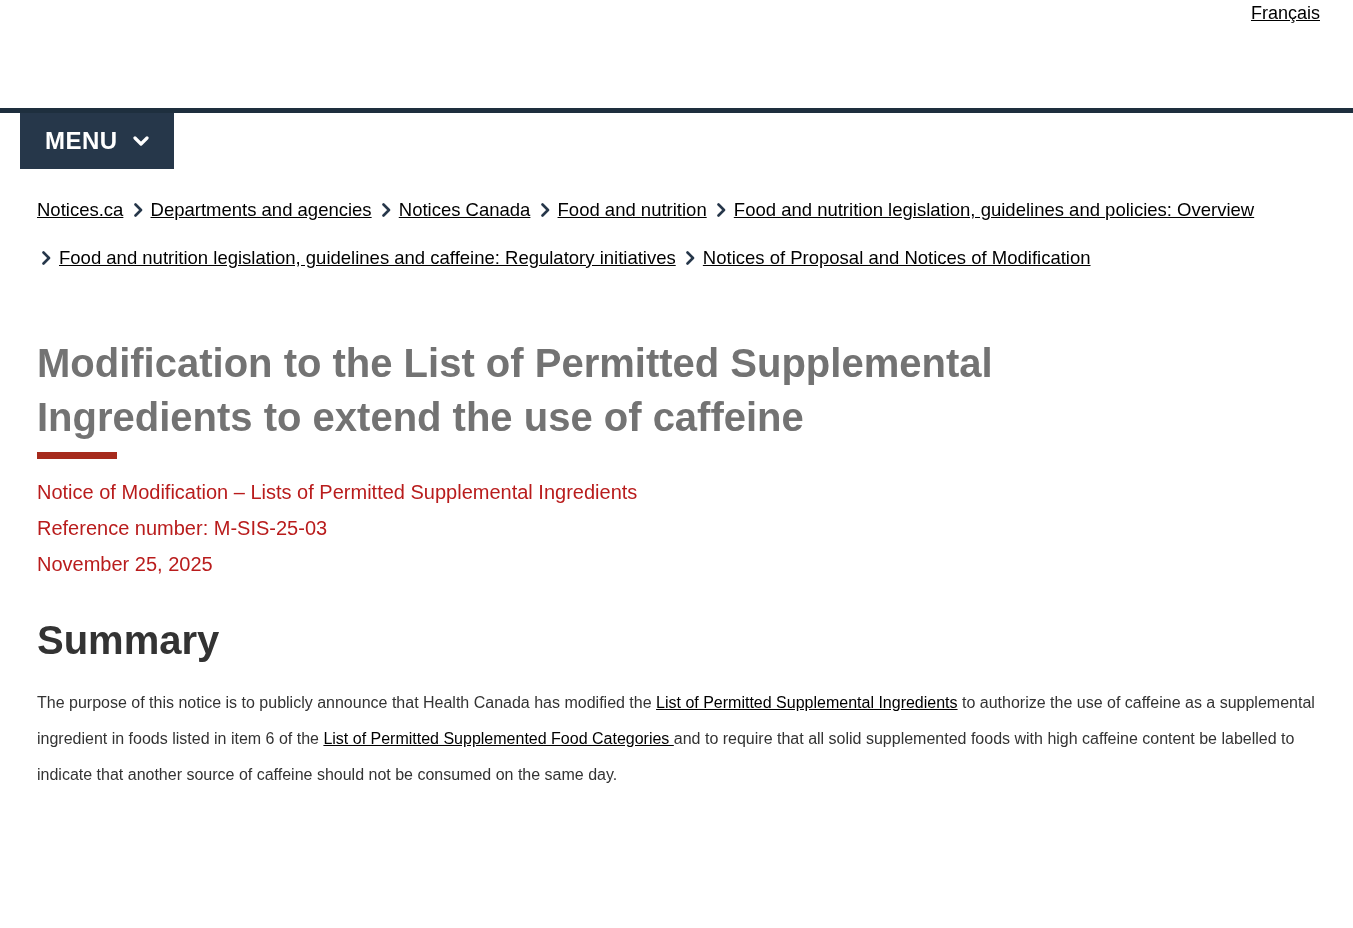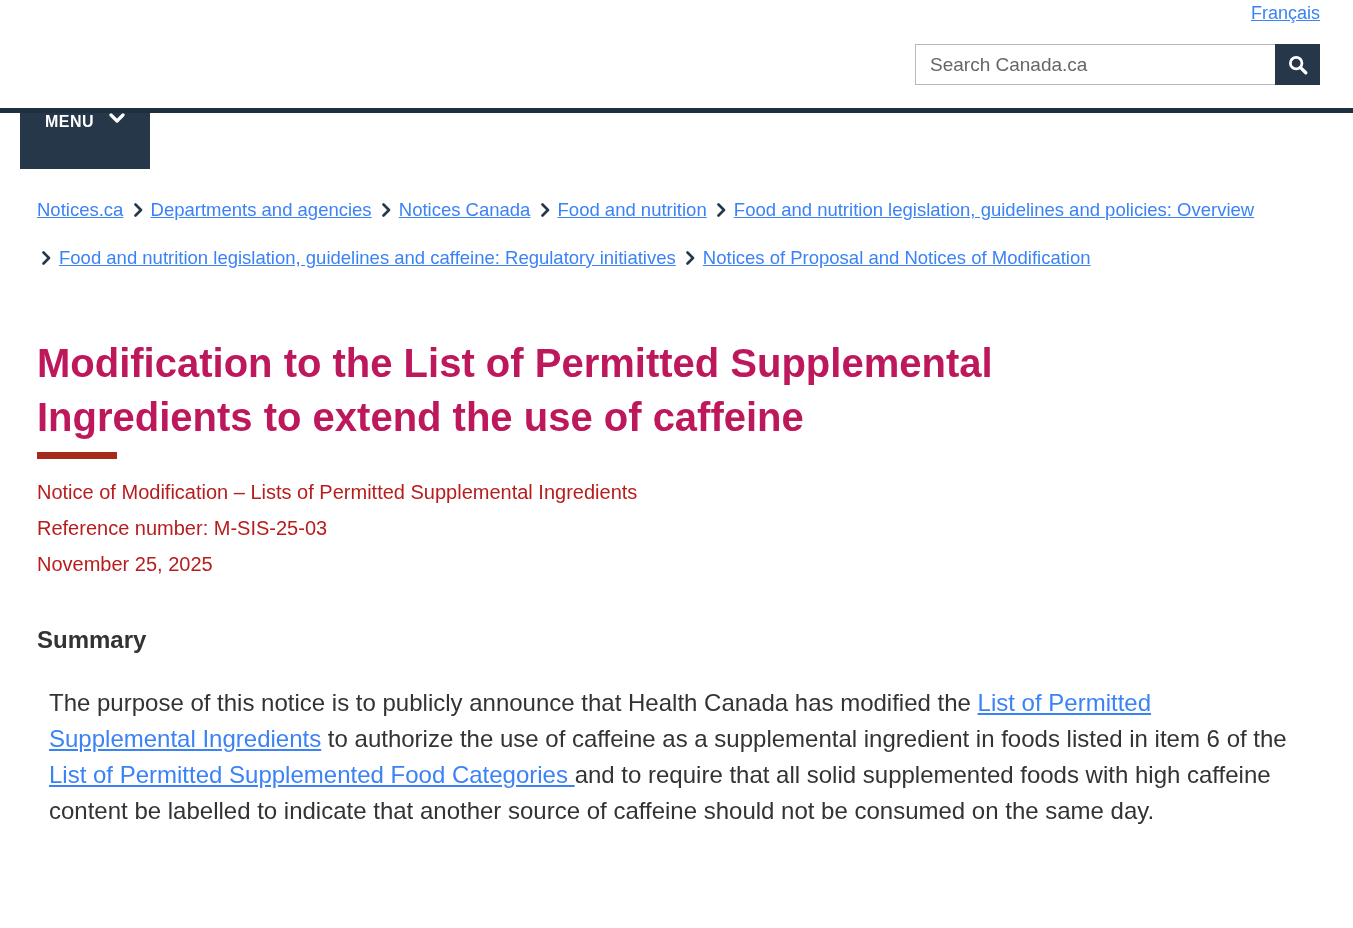--- a/index.html
+++ b/index.html
@@ -4,21 +4,21 @@
 <style>
   * { box-sizing: border-box; }
   html, body { margin: 0; padding: 0; }
   body {
     width: 1353px;
     min-height: 928px;
     background: #fff;
     color: #333;
     font-family: "Liberation Sans", sans-serif;
   }
-  a { color: #3b82f6; text-decoration: underline; cursor: pointer; }
+  a { color: #000000; text-decoration: underline; cursor: pointer; }
 
   
   .header-top { position: relative; height: 108px; background: #fff; }
   .lang-link {
     position: absolute; top: 3px; right: 33px;
     font-size: 18px;
   }
   .logo-row { display: flex; align-items: flex-start; padding: 34px 0 0 37px; }
   .flag-link { display: block; text-decoration: none; }
   .flag-svg { width: 82px; height: 41px; display: block; }
@@ -41,66 +41,57 @@
     border: none; display: flex; align-items: center; justify-content: center;
     cursor: pointer; padding: 0;
   }
 
   
   .menu-section { border-top: 5px solid #1E2F3E; background: #fff; }
   .menu-btn {
     margin-left: 20px; height: 56px;
     background: #26374A; color: #fff;
     border: none; cursor: pointer;
-    font-family: inherit; font-size: 16px; font-weight: bold; letter-spacing: 0.5px;
+    font-family: inherit; font-size: 24px; font-weight: bold; letter-spacing: 0.5px;
     padding: 0 25px;
-    display: flex; align-items: flex-start; gap: 15px;
+    display: flex; align-items: center; gap: 15px;
   }
 
   
   .breadcrumb { margin: 17px 37px 0; font-size: 18.5px; line-height: 48px; }
   .crumb { white-space: nowrap; }
   .crumb .sep { margin: 0 8px 0 5px; position: relative; top: 1px; }
 
   
   .article { padding: 0 37px 20px; }
   .page-title {
     font-size: 40px; line-height: 54px; font-weight: bold;
-    color: #be185d; margin: 54px 0 0; max-width: 1100px;
+    color: #737373; margin: 54px 0 0; max-width: 1100px;
   }
   .red-bar { width: 80px; height: 7px; background: #A62A1C; margin-top: 8px; }
   .meta { margin-top: 15px; }
   .meta p { margin: 0; font-size: 20px; line-height: 36px; color: #b91c1c; }
   .section-heading {
-    font-size: 24px; font-weight: bold; color: #333;
+    font-size: 40px; font-weight: bold; color: #333;
     margin: 36px 0 0; line-height: 44px;
   }
   .body-para {
-    font-size: 24px; line-height: 36px; color: #333;
-    margin: 23px 12px 0; max-width: 1280px;
+    font-size: 16px; line-height: 36px; color: #333;
+    margin: 23px 0 0; max-width: 1280px;
   }
   .body-para em { font-style: italic; }
 </style>
 </head>
 <body>
 
 <header>
   <div class="header-top">
     <a class="lang-link" href="#">Français</a>
 
 
-    <div class="search-area">
-      <input class="search-input" type="text" placeholder="Search Canada.ca" style="">
-      <button class="search-btn">
-        <svg width="22" height="22" viewBox="0 0 24 24">
-          <circle cx="10" cy="10" r="6.3" fill="none" stroke="#fff" stroke-width="3"></circle>
-          <line x1="14.8" y1="14.8" x2="20.5" y2="20.5" stroke="#fff" stroke-width="3.6" stroke-linecap="round"></line>
-        </svg>
-      </button>
-    </div>
   </div>
 </header>
 
 <nav class="menu-section">
   <button class="menu-btn">
     <span>MENU</span>
     <svg width="16" height="11" viewBox="0 0 16 11">
       <path d="M2 2l6 6 6-6" fill="none" stroke="#fff" stroke-width="3.2" stroke-linecap="round" stroke-linejoin="round"></path>
     </svg>
   </button>

